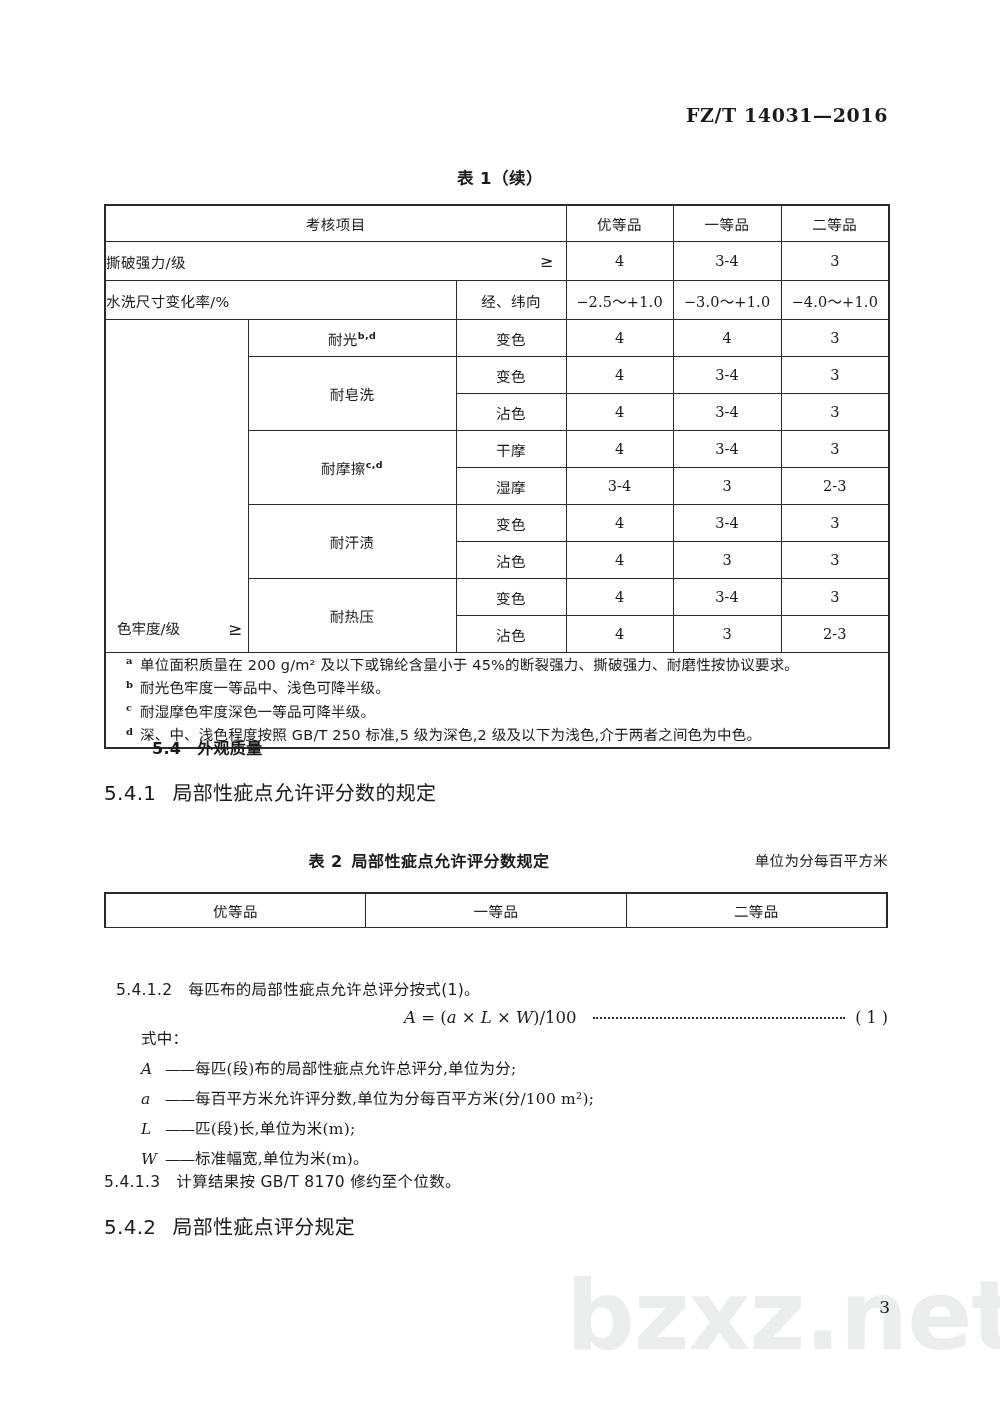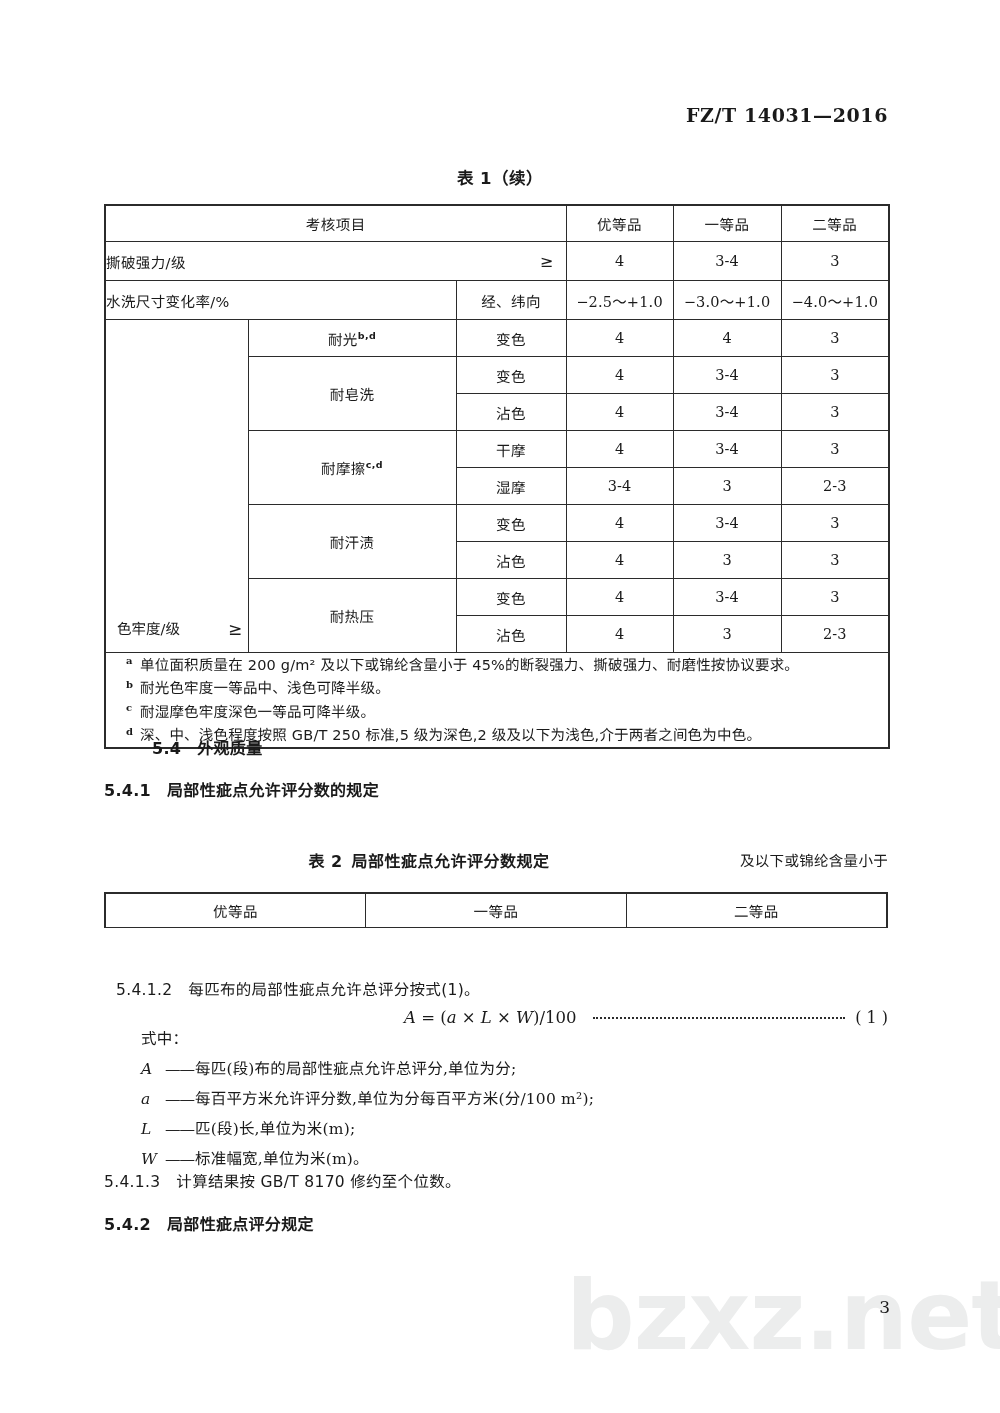--- a/index.html
+++ b/index.html
@@ -187,22 +187,22 @@
     position: absolute;
     z-index: 3;
     white-space: nowrap;
     letter-spacing: 0.3px;
   }
   .h3 {
     font-size: 16px;
     font-weight: 700;
   }
   .h4 {
-    font-size: 16px;
-    font-weight: 700;
+    font-size: 20px;
+    font-weight: 400;
   }
   .para {
     font-size: 15.5px;
     font-weight: 400;
   }
   .para .num {
     font-family: "DejaVu Sans", "Liberation Sans", sans-serif;
   }
   .gap { display: inline-block; width: 16px; }
   .gap-sm { display: inline-block; width: 9px; }
@@ -465,21 +465,21 @@
 
   <div class="btxt h4" style="left:104px; top:777px;">
     <span>5.4.1</span><span class="gap"></span><span>局部性疵点允许评分数的规定</span>
   </div>
 
 
   <div class="tbl2-caption">
     <span class="t2-title">
       <span>表 2</span><span class="gap-sm"></span><span>局部性疵点允许评分数规定</span>
     </span>
-    <span class="t2-unit">及以下或锦纶含量小于</span>
+    <span class="t2-unit">单位为分每百平方米</span>
   </div>
 
   <div class="tbl-wrap" id="table2-wrap">
     <table class="gb">
       <colgroup>
         <col style="width:33.33%">
         <col style="width:33.33%">
         <col style="width:33.34%">
       </colgroup>
       <tbody>

